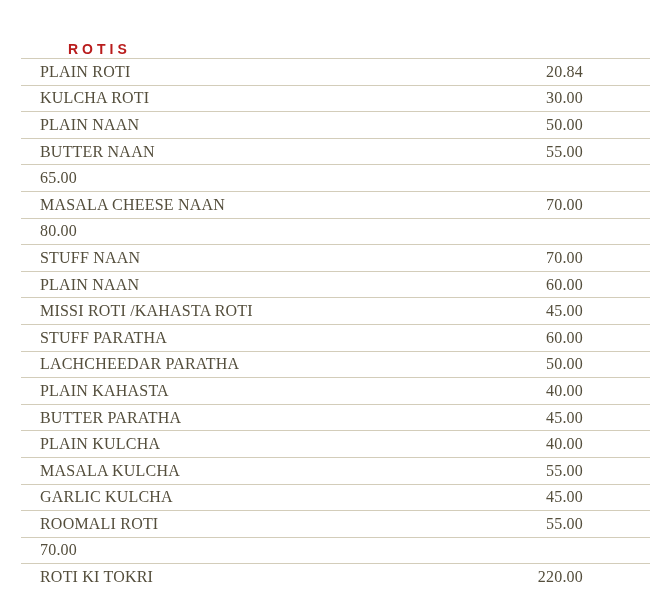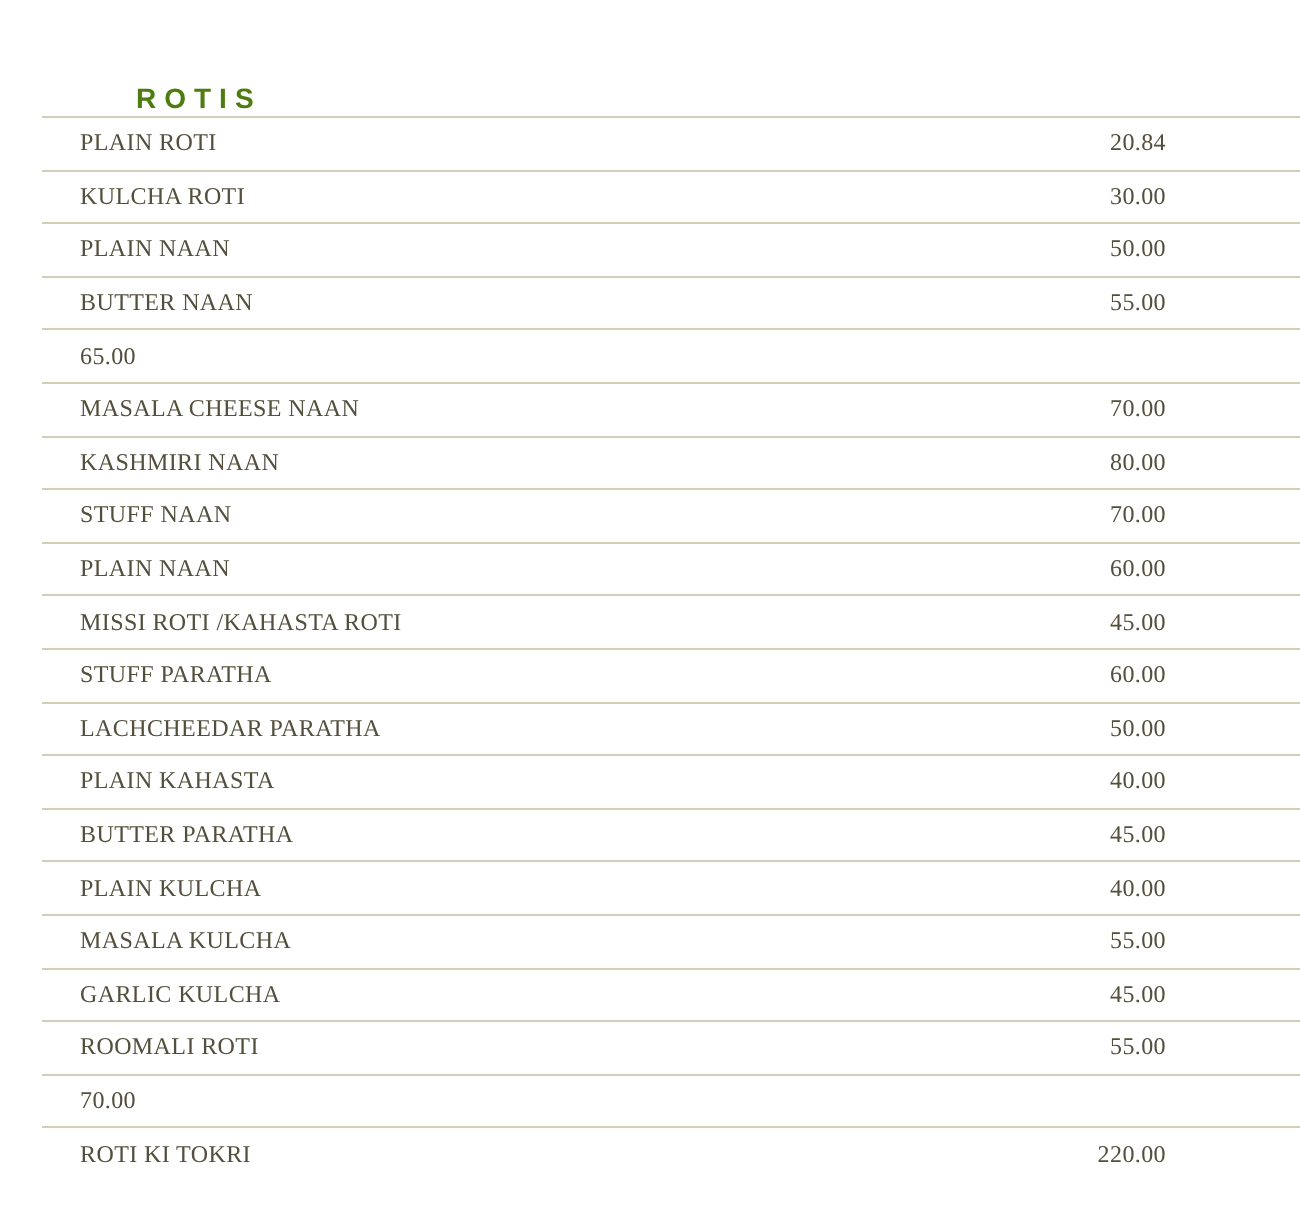--- a/index.html
+++ b/index.html
@@ -15,41 +15,41 @@
     font-family: "Liberation Serif", serif;
   }
   .menu-title {
     position: absolute;
     left: 68px;
     top: 29px;
     font-family: "Liberation Sans", sans-serif;
     font-weight: bold;
     font-size: 14px;
     letter-spacing: 4px;
-    color: #4d7c0f;
+    color: #b91c1c;
   }
   .menu-table {
     position: absolute;
     left: 21px;
     right: 0;
     top: 58px;
   }
   .menu-row {
     height: 26.6px;
     box-sizing: border-box;
     border-top: 1px solid #d3cdba;
     display: flex;
     align-items: center;
     justify-content: space-between;
     padding-left: 19px;
     padding-right: 67px;
   }
   .item-name, .item-price {
     font-family: "Liberation Serif", serif;
-    font-size: 12px;
+    font-size: 16px;
     color: #544e3c;
     white-space: nowrap;
     letter-spacing: 0.2px;
   }
   .item-price {
     text-align: right;
   }
 </style>
 </head>
 <body>
@@ -80,21 +80,20 @@
   <div class="menu-row">
     <span class="item-price">65.00</span>
   </div>
 
   <div class="menu-row">
     <span class="item-name">MASALA CHEESE NAAN</span>
     <span class="item-price">70.00</span>
   </div>
 
   <div class="menu-row">
-    <span class="item-name">KASHMIRI NAAN</span>
     <span class="item-price">80.00</span>
   </div>
 
   <div class="menu-row">
     <span class="item-name">STUFF NAAN</span>
     <span class="item-price">70.00</span>
   </div>
 
   <div class="menu-row">
     <span class="item-name">PLAIN NAAN</span>

